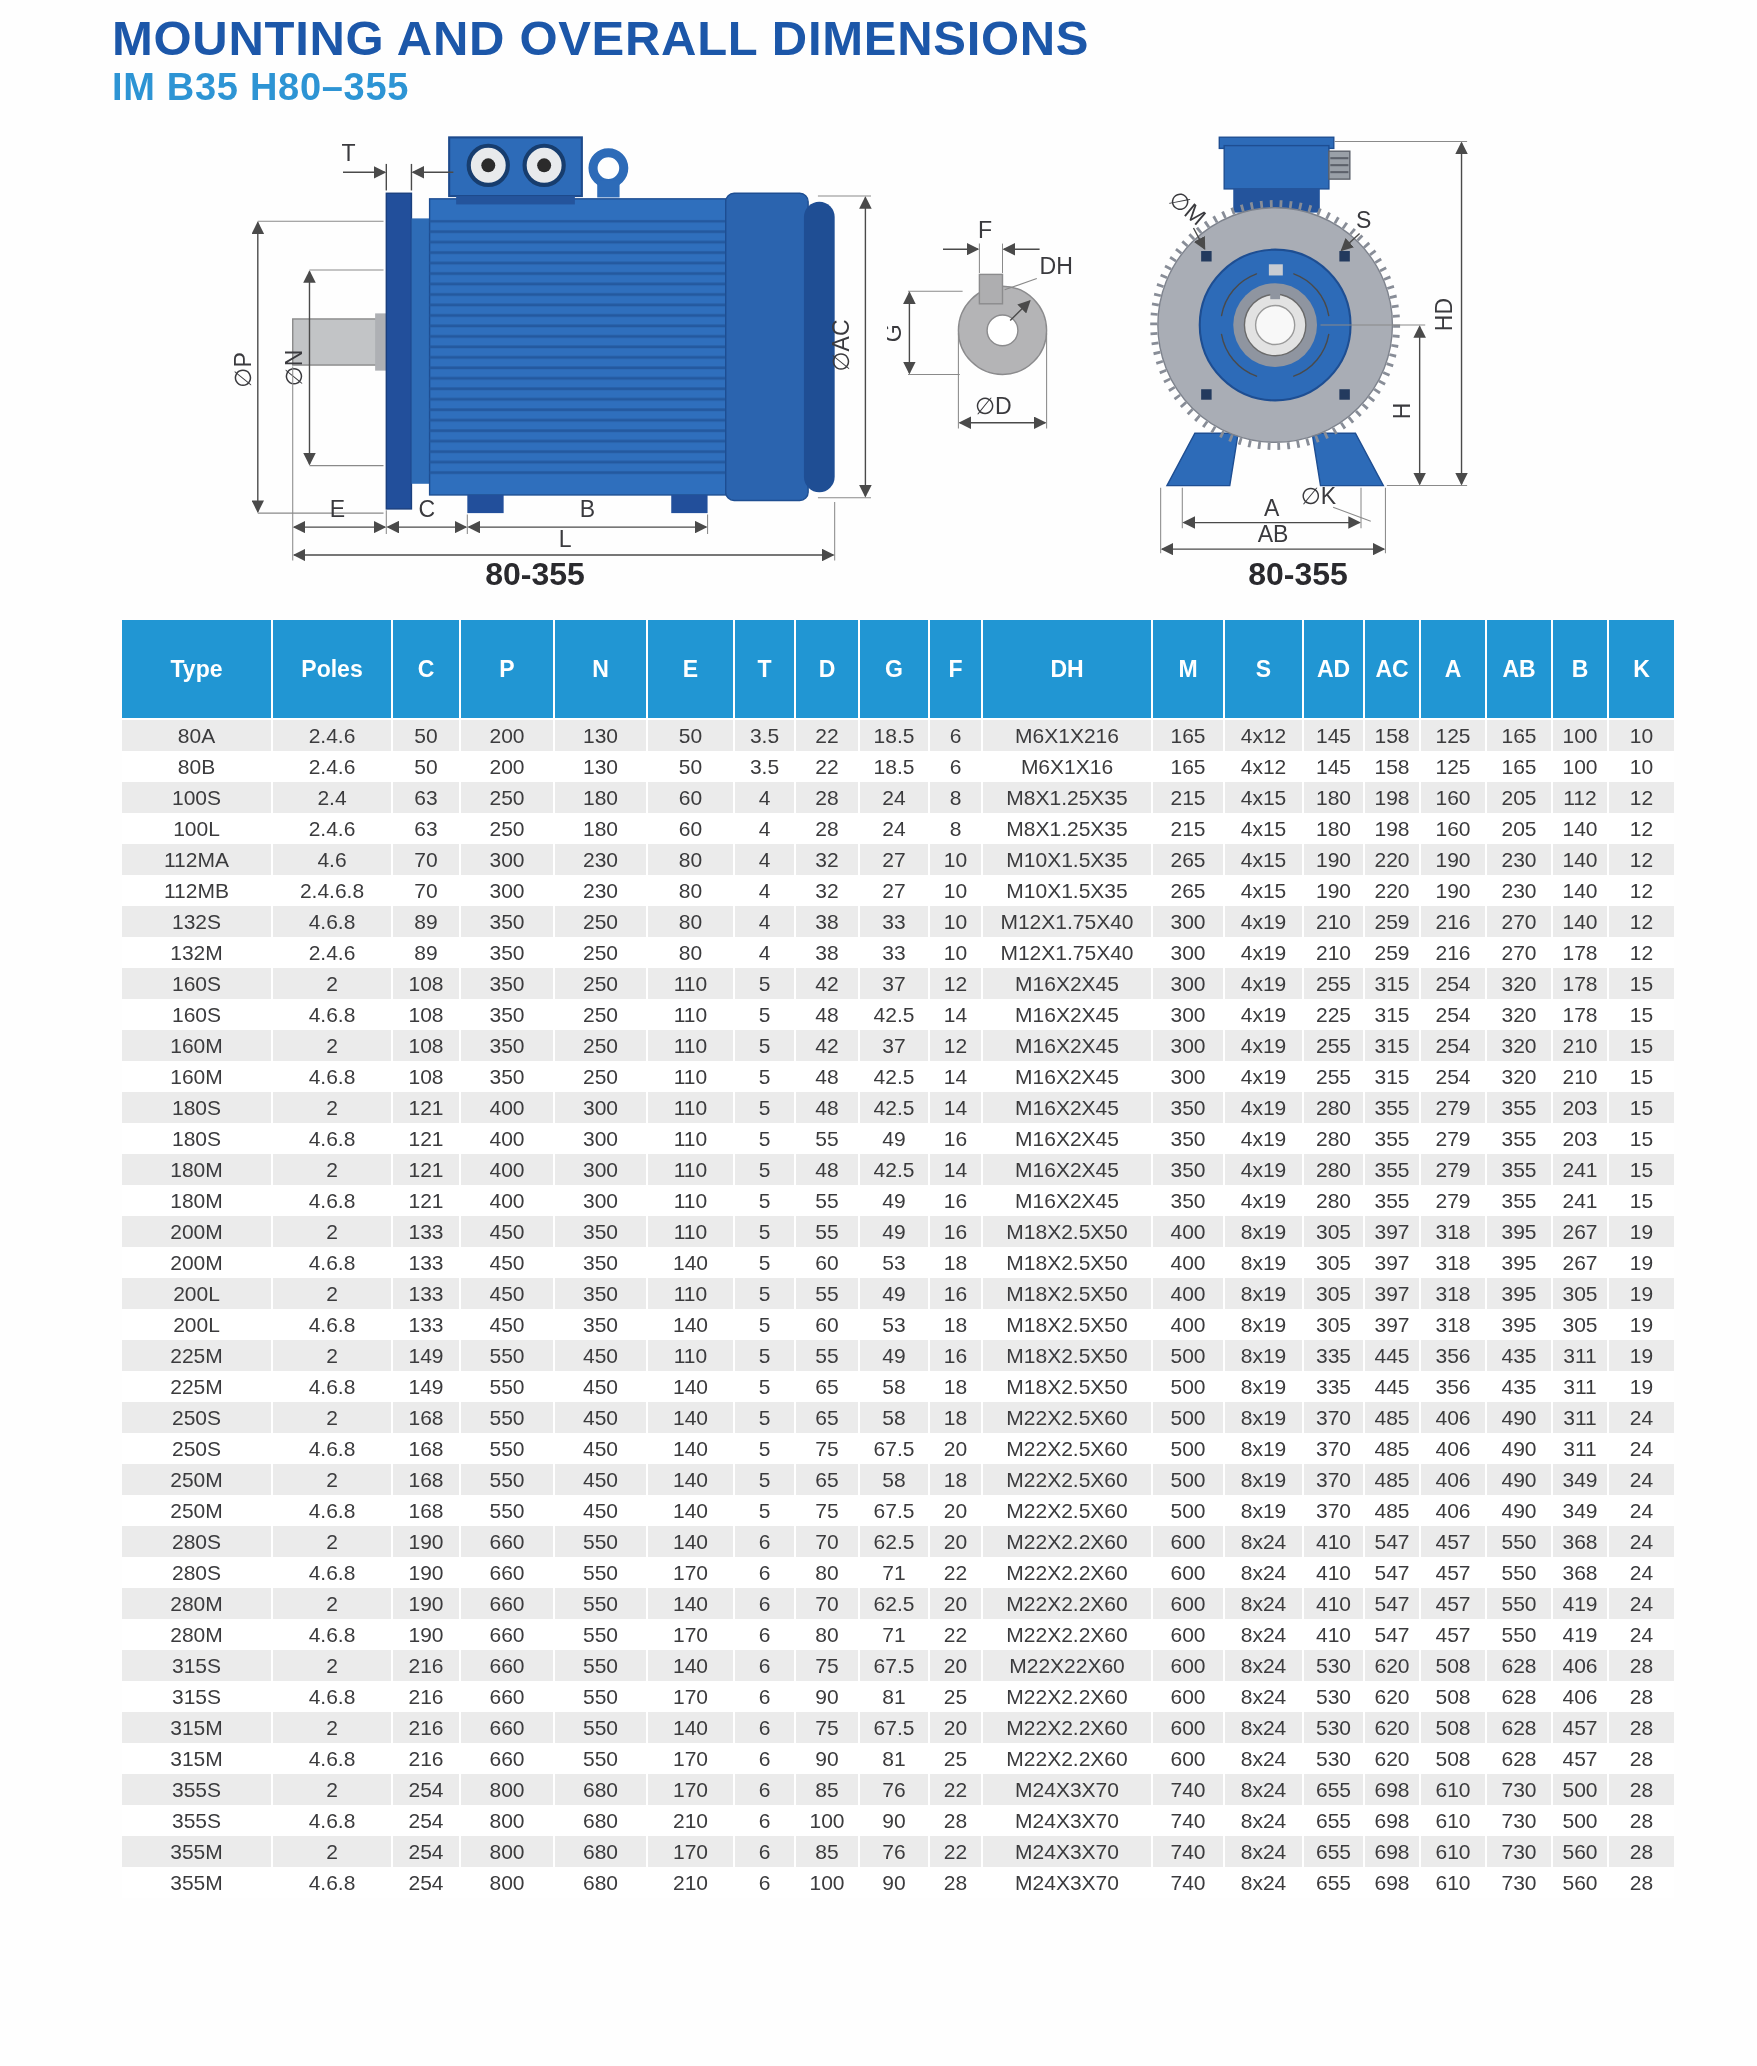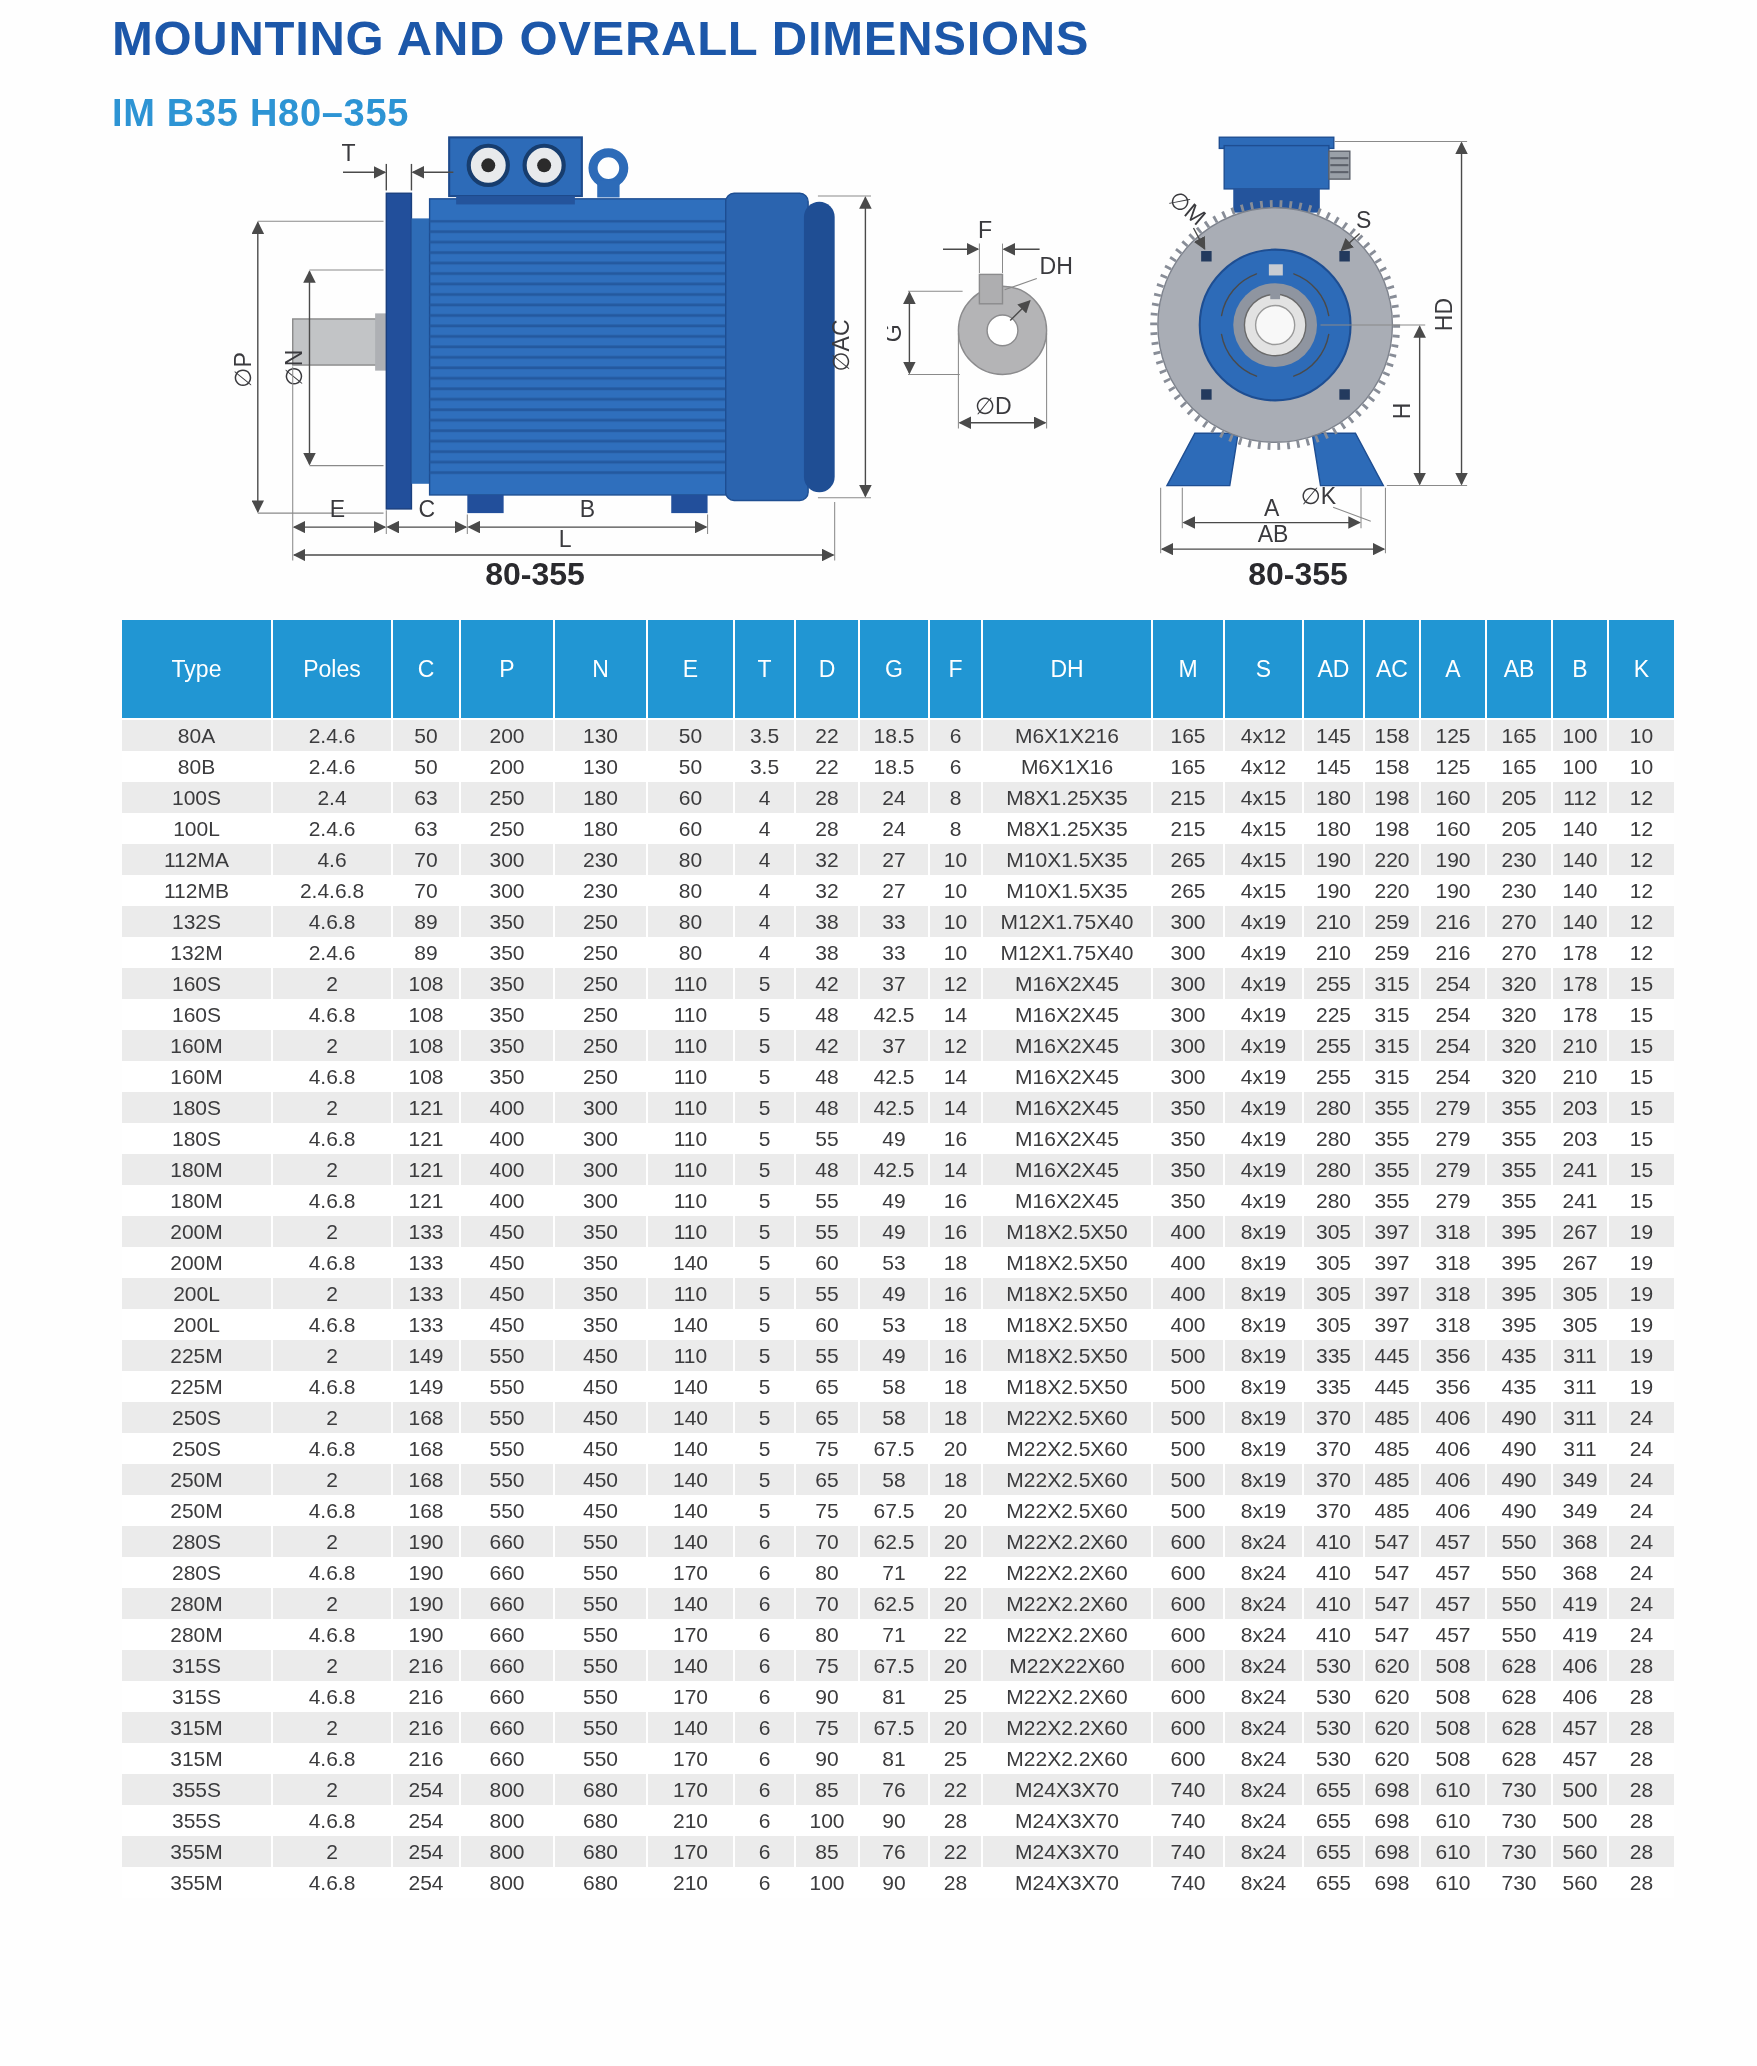--- a/index.html
+++ b/index.html
@@ -1,30 +1,30 @@
 <!DOCTYPE html>
 <html style="font-size:11.2px"><head>
 <meta charset="utf-8">
 <style>
   html,body{margin:0;padding:0;background:#fff;}
   #page{position:relative;width:1757px;height:2066px;background:#fefefe;overflow:hidden;
         font-family:"Liberation Sans", sans-serif;}
   .title{position:absolute;left:112px;top:9.8px;font-size:49px;font-weight:800;
          color:#1c57a9;letter-spacing:0.7px;}
   .subtitle{position:absolute;left:112px;top:66px;font-size:38px;font-weight:800;
-         color:#2d94d4;letter-spacing:0.7px;margin-top:26px;}
+         color:#2d94d4;letter-spacing:0.7px;}
   .fig{position:absolute;}
   .fig-caption{position:absolute;width:210px;text-align:center;font-size:32px;
          font-weight:800;color:#2a2a2e;}
   .dim{stroke:#4a4a4a;stroke-width:2;fill:none;}
   .dimthin{stroke:#8a8a8a;stroke-width:1.5;fill:none;}
   .dimtxt{fill:#3a3a3e;font-size:33px;font-family:"Liberation Sans",sans-serif;}
   table.spec{position:absolute;left:122px;top:620px;width:1487px;
          border-collapse:collapse;table-layout:fixed;}
-  table.spec th{background:#2196d3;color:#ffffff;font-size:23px;font-weight:400;
+  table.spec th{background:#2196d3;color:#ffffff;font-size:23px;font-weight:700;
          height:98px;text-align:center;vertical-align:middle;padding:0;
          border-left:2.1px solid #fff;border-bottom:2.8px solid #fff;}
   table.spec th:first-child{border-left:none;}
   table.spec td{height:31px;font-size:21px;color:#3b3b3d;text-align:center;
          vertical-align:middle;padding:0;border-left:2.1px solid #fff;white-space:nowrap;}
   table.spec td:first-child{border-left:none;}
   table.spec tbody tr:nth-child(odd){background:#ebebeb;}
   table.spec tbody tr:nth-child(even){background:#ffffff;}
 </style>
 </head>

